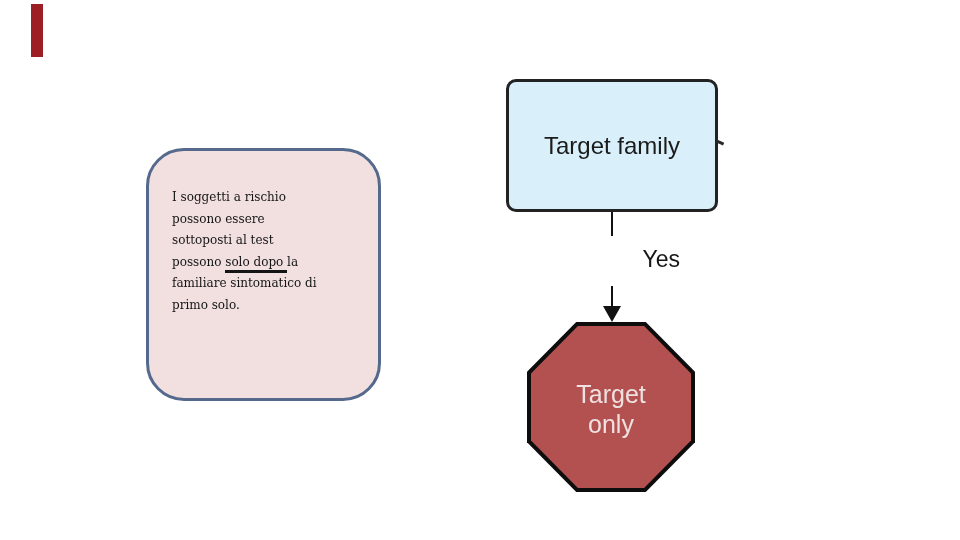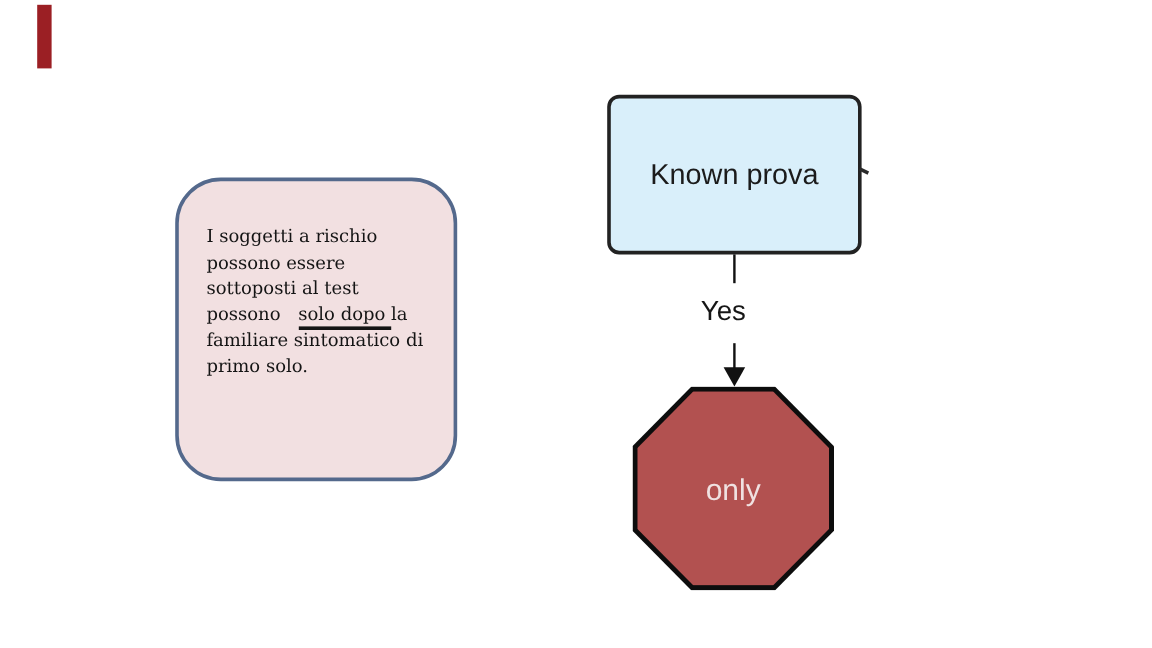--- a/index.html
+++ b/index.html
@@ -10,40 +10,40 @@
   
   .accent-bar{position:absolute;left:31px;top:4px;width:12px;height:53px;background:#9b1f24;}
 
   
   .note-box{
     position:absolute;left:146px;top:148px;width:235px;height:253px;box-sizing:border-box;
     background:#f2e0e1;border:3px solid #54698c;border-radius:38px;
   }
   .note-text{
     padding:36px 12px 0 23px;
-    font-family:"DejaVu Serif",serif;font-size:15px;line-height:21.6px;color:#141414;
+    font-family:"DejaVu Serif",serif;font-size:12px;line-height:21.6px;color:#141414;
   }
   .note-line{white-space:pre;}
-  .u-phrase{border-bottom:3px solid #141414;padding-bottom:1px;white-space:pre;margin-left:10px;}
+  .u-phrase{border-bottom:3px solid #141414;padding-bottom:1px;white-space:pre;}
 
   
   .q-box{
     position:absolute;left:506px;top:79px;width:212px;height:133px;box-sizing:border-box;
     background:#d9effa;border:3px solid #222222;border-radius:10px;
     display:flex;flex-direction:column;justify-content:center;align-items:center;
     font-size:24px;line-height:30px;color:#1b1b1b;text-align:center;
   }
   .edge-tick{position:absolute;left:716px;top:141px;width:8px;height:3px;background:#2a2a2a;transform:rotate(25deg);}
 
   
   .seg{position:absolute;width:2px;background:#111111;}
   .seg-top{left:611px;top:212px;height:24px;}
   .seg-bottom{left:611px;top:286px;height:22px;}
   .yes-label{
-    position:absolute;left:584px;top:246px;width:80px;text-align:left;
+    position:absolute;left:600px;top:246px;width:80px;text-align:right;
     font-size:23px;line-height:26px;color:#161616;
   }
   .arrowhead{
     position:absolute;left:603px;top:306px;width:0;height:0;
     border-left:9px solid transparent;border-right:9px solid transparent;border-top:16px solid #111111;
   }
 
   
   .octagon-outer{
     position:absolute;left:527px;top:322px;width:168px;height:170px;background:#0d0d0d;
@@ -70,29 +70,30 @@
       <div class="note-line">I soggetti a rischio</div>
       <div class="note-line">possono essere</div>
       <div class="note-line">sottoposti al test</div>
       <div class="note-line"><span>possono </span><span class="u-phrase">solo dopo </span><span>la</span></div>
       <div class="note-line">familiare sintomatico di</div>
       <div class="note-line">primo solo.</div>
     </div>
   </div>
 
   <div class="q-box">
-    <div>Known prova</div>
+    <div>Target family</div>
   </div>
   <div class="edge-tick"></div>
 
   <div class="seg seg-top"></div>
   <div class="yes-label">Yes</div>
   <div class="seg seg-bottom"></div>
   <div class="arrowhead"></div>
 
   <div class="octagon-outer">
     <div class="octagon-inner"></div>
     <div class="octagon-label">
+      <div>Target</div>
       <div>only</div>
     </div>
   </div>
 
 </div>
 
 </body></html>

